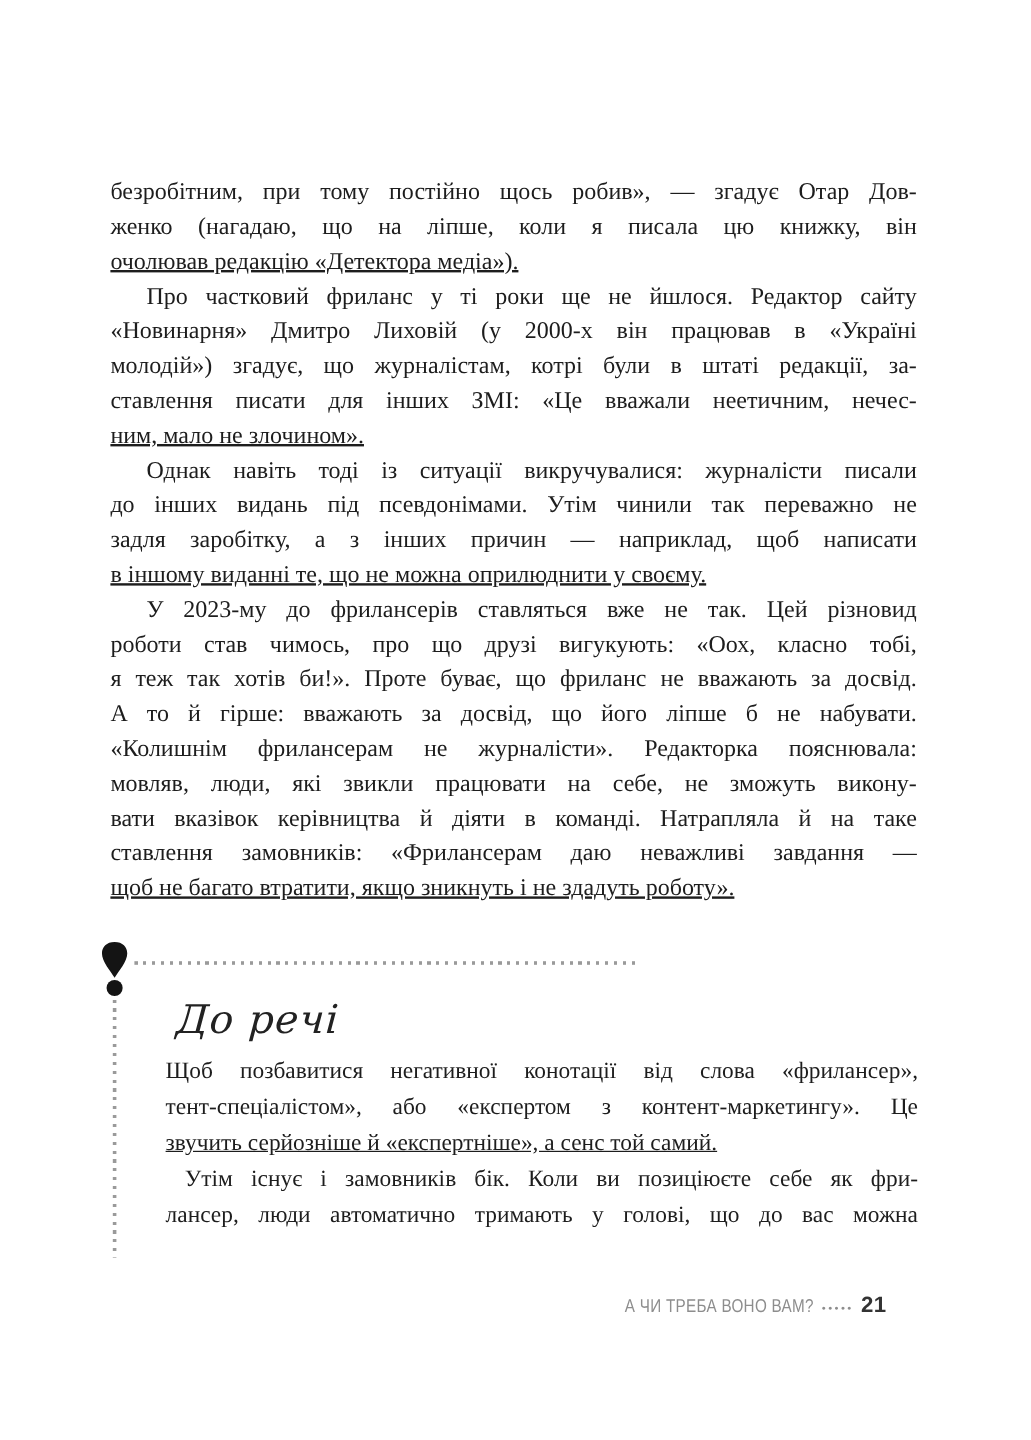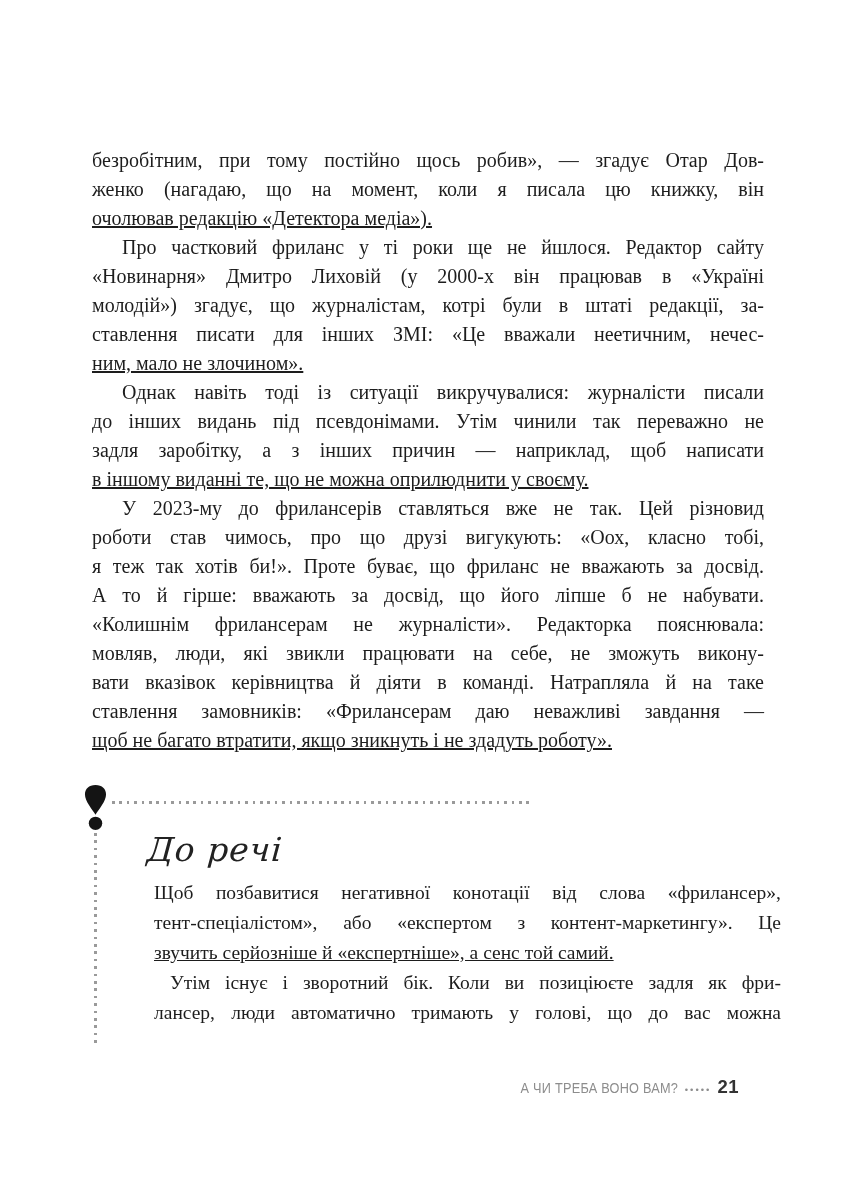--- a/index.html
+++ b/index.html
@@ -37,21 +37,21 @@
     position: absolute; left: 147px; top: 830px;
     font-family: "DejaVu Serif", serif;
     font-style: italic;
     font-size: 33px; line-height: 40px;
     color: #222;
     letter-spacing: 1px;
     transform: skewX(-4deg);
   }
   .aside-text {
     position: absolute; left: 138px; top: 878px; width: 627px;
-    font-size: 19.5px; line-height: 30px; margin-left: 16px;
+    font-size: 19.5px; line-height: 30px;
   }
   .aside-text .line.ind { text-indent: 16px; }
 
   
   .footer {
     position: absolute; right: 120px; top: 1076px;
     display: flex; align-items: baseline;
     font-family: "Liberation Sans", sans-serif;
     white-space: nowrap;
   }
@@ -77,21 +77,21 @@
     text-align: center;
   }
 </style>
 </head>
 <body>
 
 <div class="page">
 
   <div class="main-text">
       <div class="line">безробітним, при тому постійно щось робив», — згадує Отар Дов-</div>
-      <div class="line">женко (нагадаю, що на момент, коли я писала цю книжку, він</div>
+      <div class="line">женко (нагадаю, що на ліпше, коли я писала цю книжку, він</div>
       <div class="line end">очолював редакцію «Детектора медіа»).</div>
       <div class="line ind">Про частковий фриланс у ті роки ще не йшлося. Редактор сайту</div>
       <div class="line">«Новинарня» Дмитро Лиховій (у 2000-х він працював в «Україні</div>
       <div class="line">молодій») згадує, що журналістам, котрі були в штаті редакції, за-</div>
       <div class="line">ставлення писати для інших ЗМІ: «Це вважали неетичним, нечес-</div>
       <div class="line end">ним, мало не злочином».</div>
       <div class="line ind">Однак навіть тоді із ситуації викручувалися: журналісти писали</div>
       <div class="line">до інших видань під псевдонімами. Утім чинили так переважно не</div>
       <div class="line">задля заробітку, а з інших причин — наприклад, щоб написати</div>
       <div class="line end">в іншому виданні те, що не можна оприлюднити у своєму.</div>
@@ -115,21 +115,21 @@
 
   <div class="h-dots"></div>
   <div class="v-dots"></div>
 
   <div class="aside-heading">До речі</div>
 
   <div class="aside-text">
       <div class="line">Щоб позбавитися негативної конотації від слова «фрилансер»,</div>
       <div class="line">тент-спеціалістом», або «експертом з контент-маркетингу». Це</div>
       <div class="line end">звучить серйозніше й «експертніше», а сенс той самий.</div>
-      <div class="line ind">Утім існує і зворотний бік. Коли ви позиціюєте задля як фри-</div>
+      <div class="line ind">Утім існує і замовників бік. Коли ви позиціюєте себе як фри-</div>
       <div class="line">лансер, люди автоматично тримають у голові, що до вас можна</div>
     </div>
 
   <div class="footer">
     <span class="footer-title">А ЧИ ТРЕБА ВОНО ВАМ?</span>
     <span class="footer-dots">•••••</span>
     <span class="footer-page">21</span>
   </div>
 
 </div>

